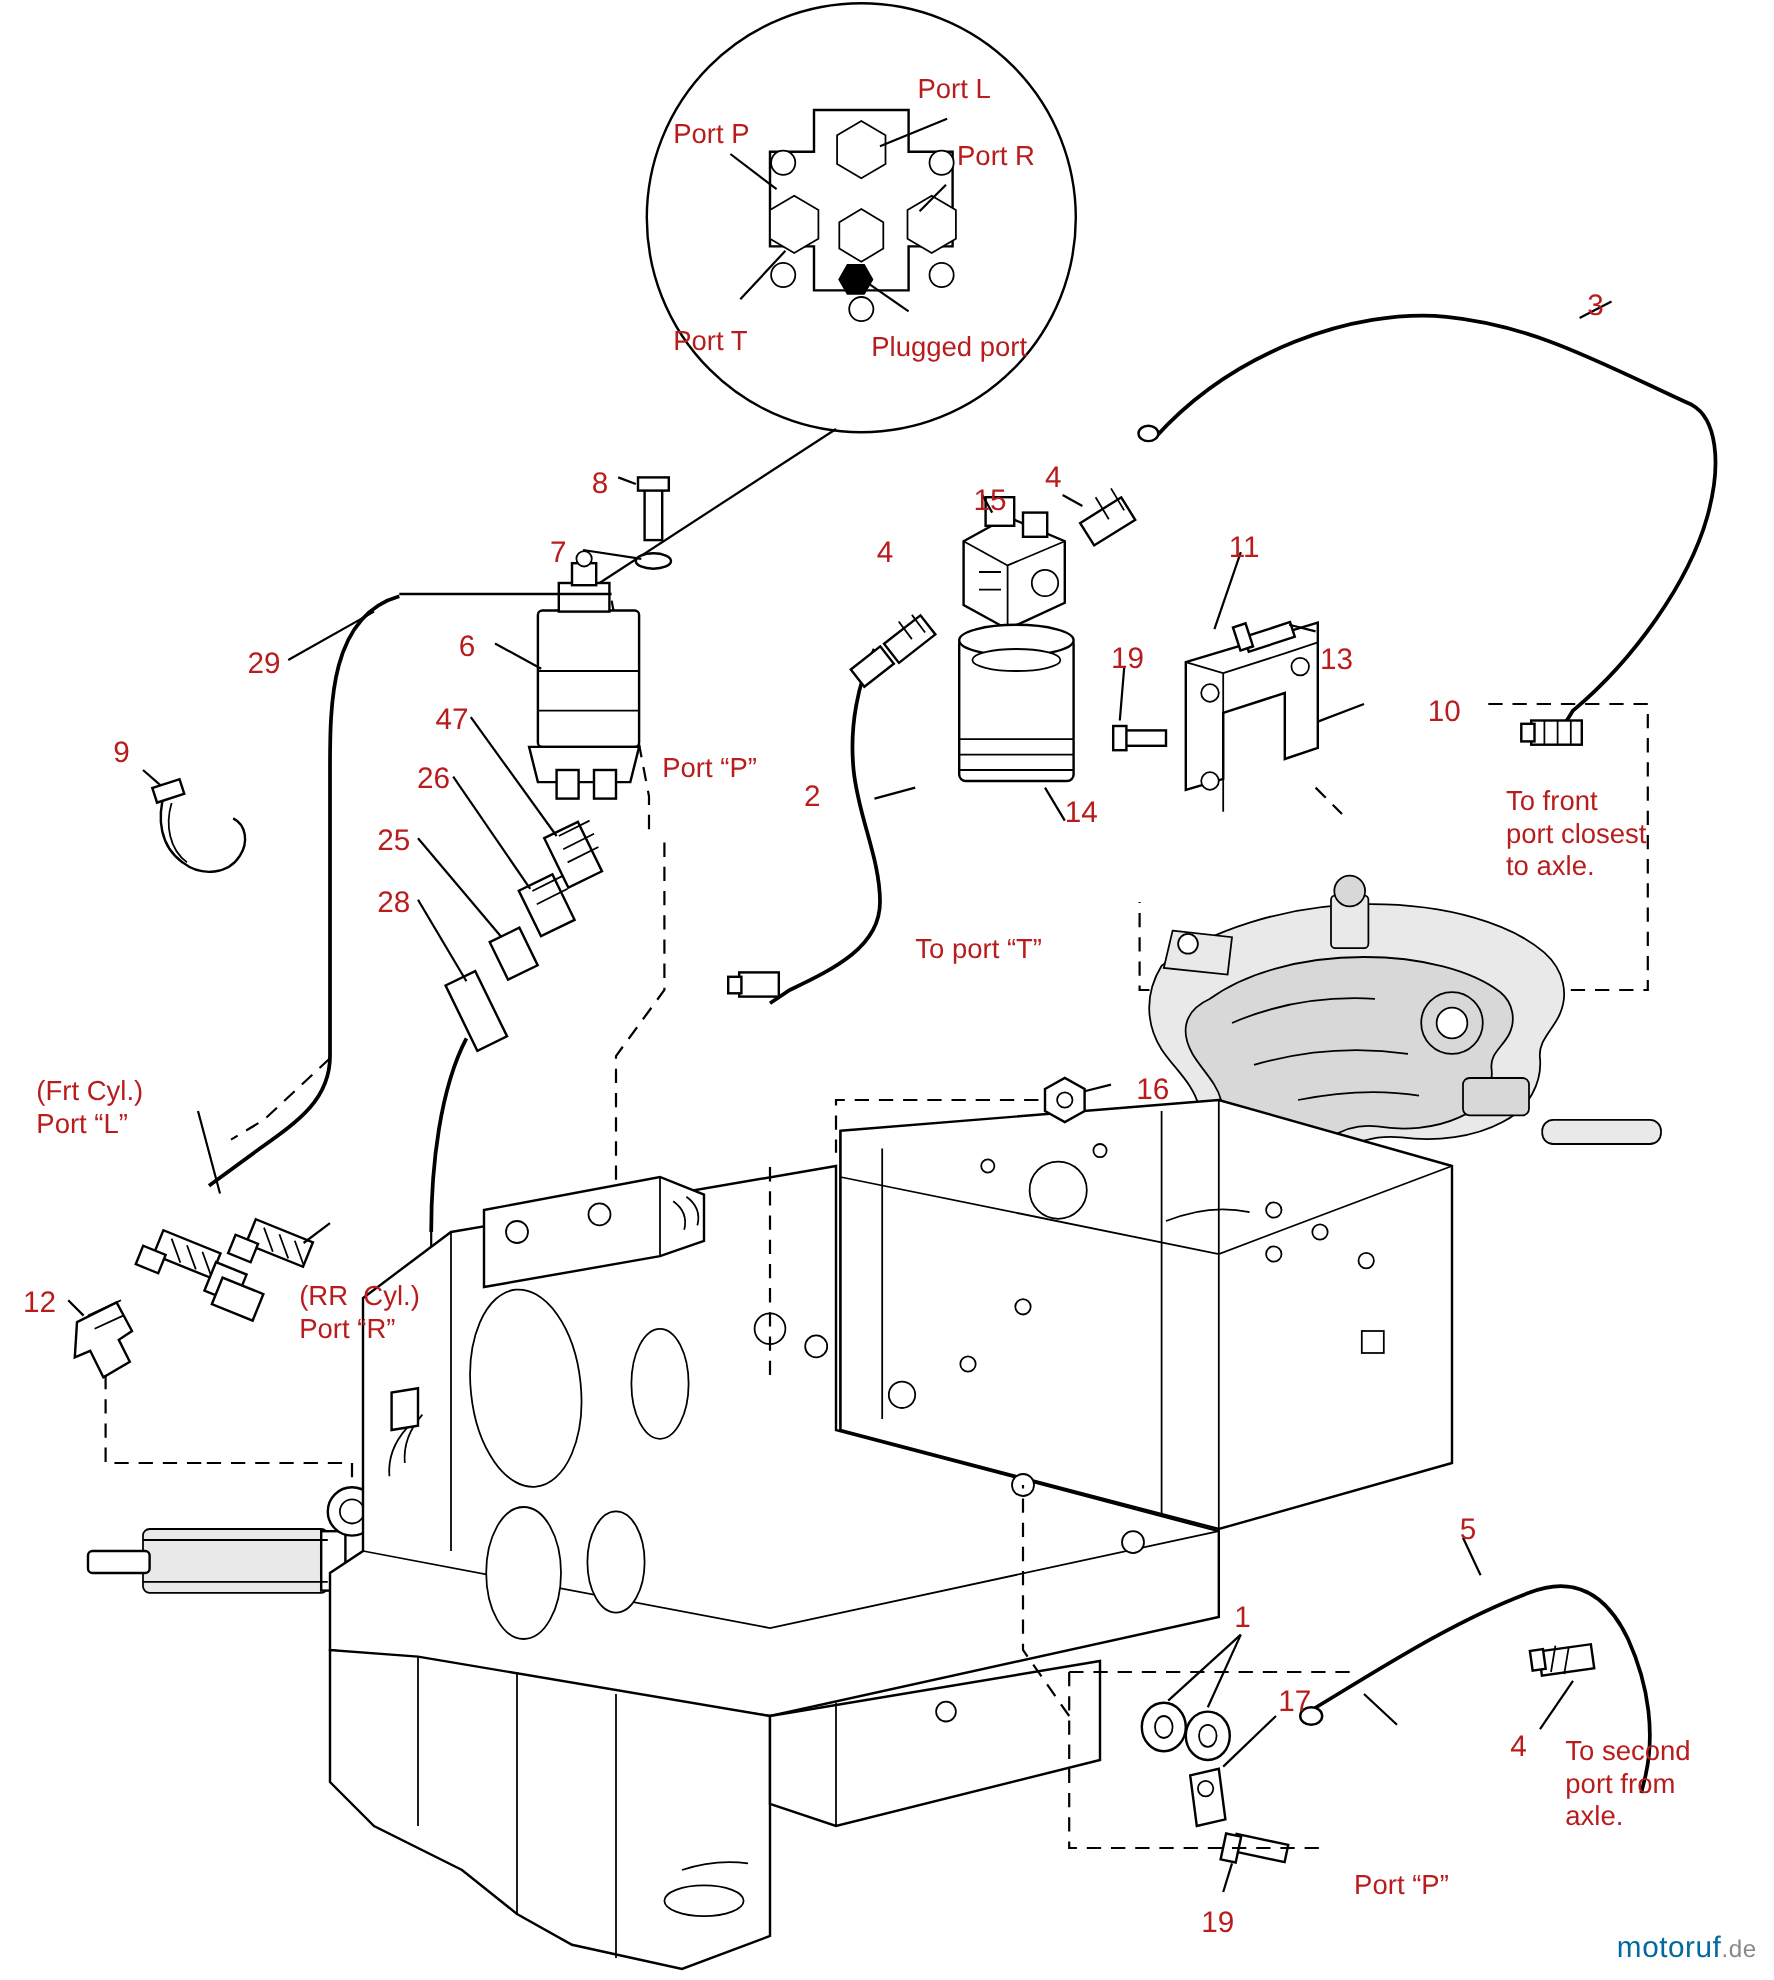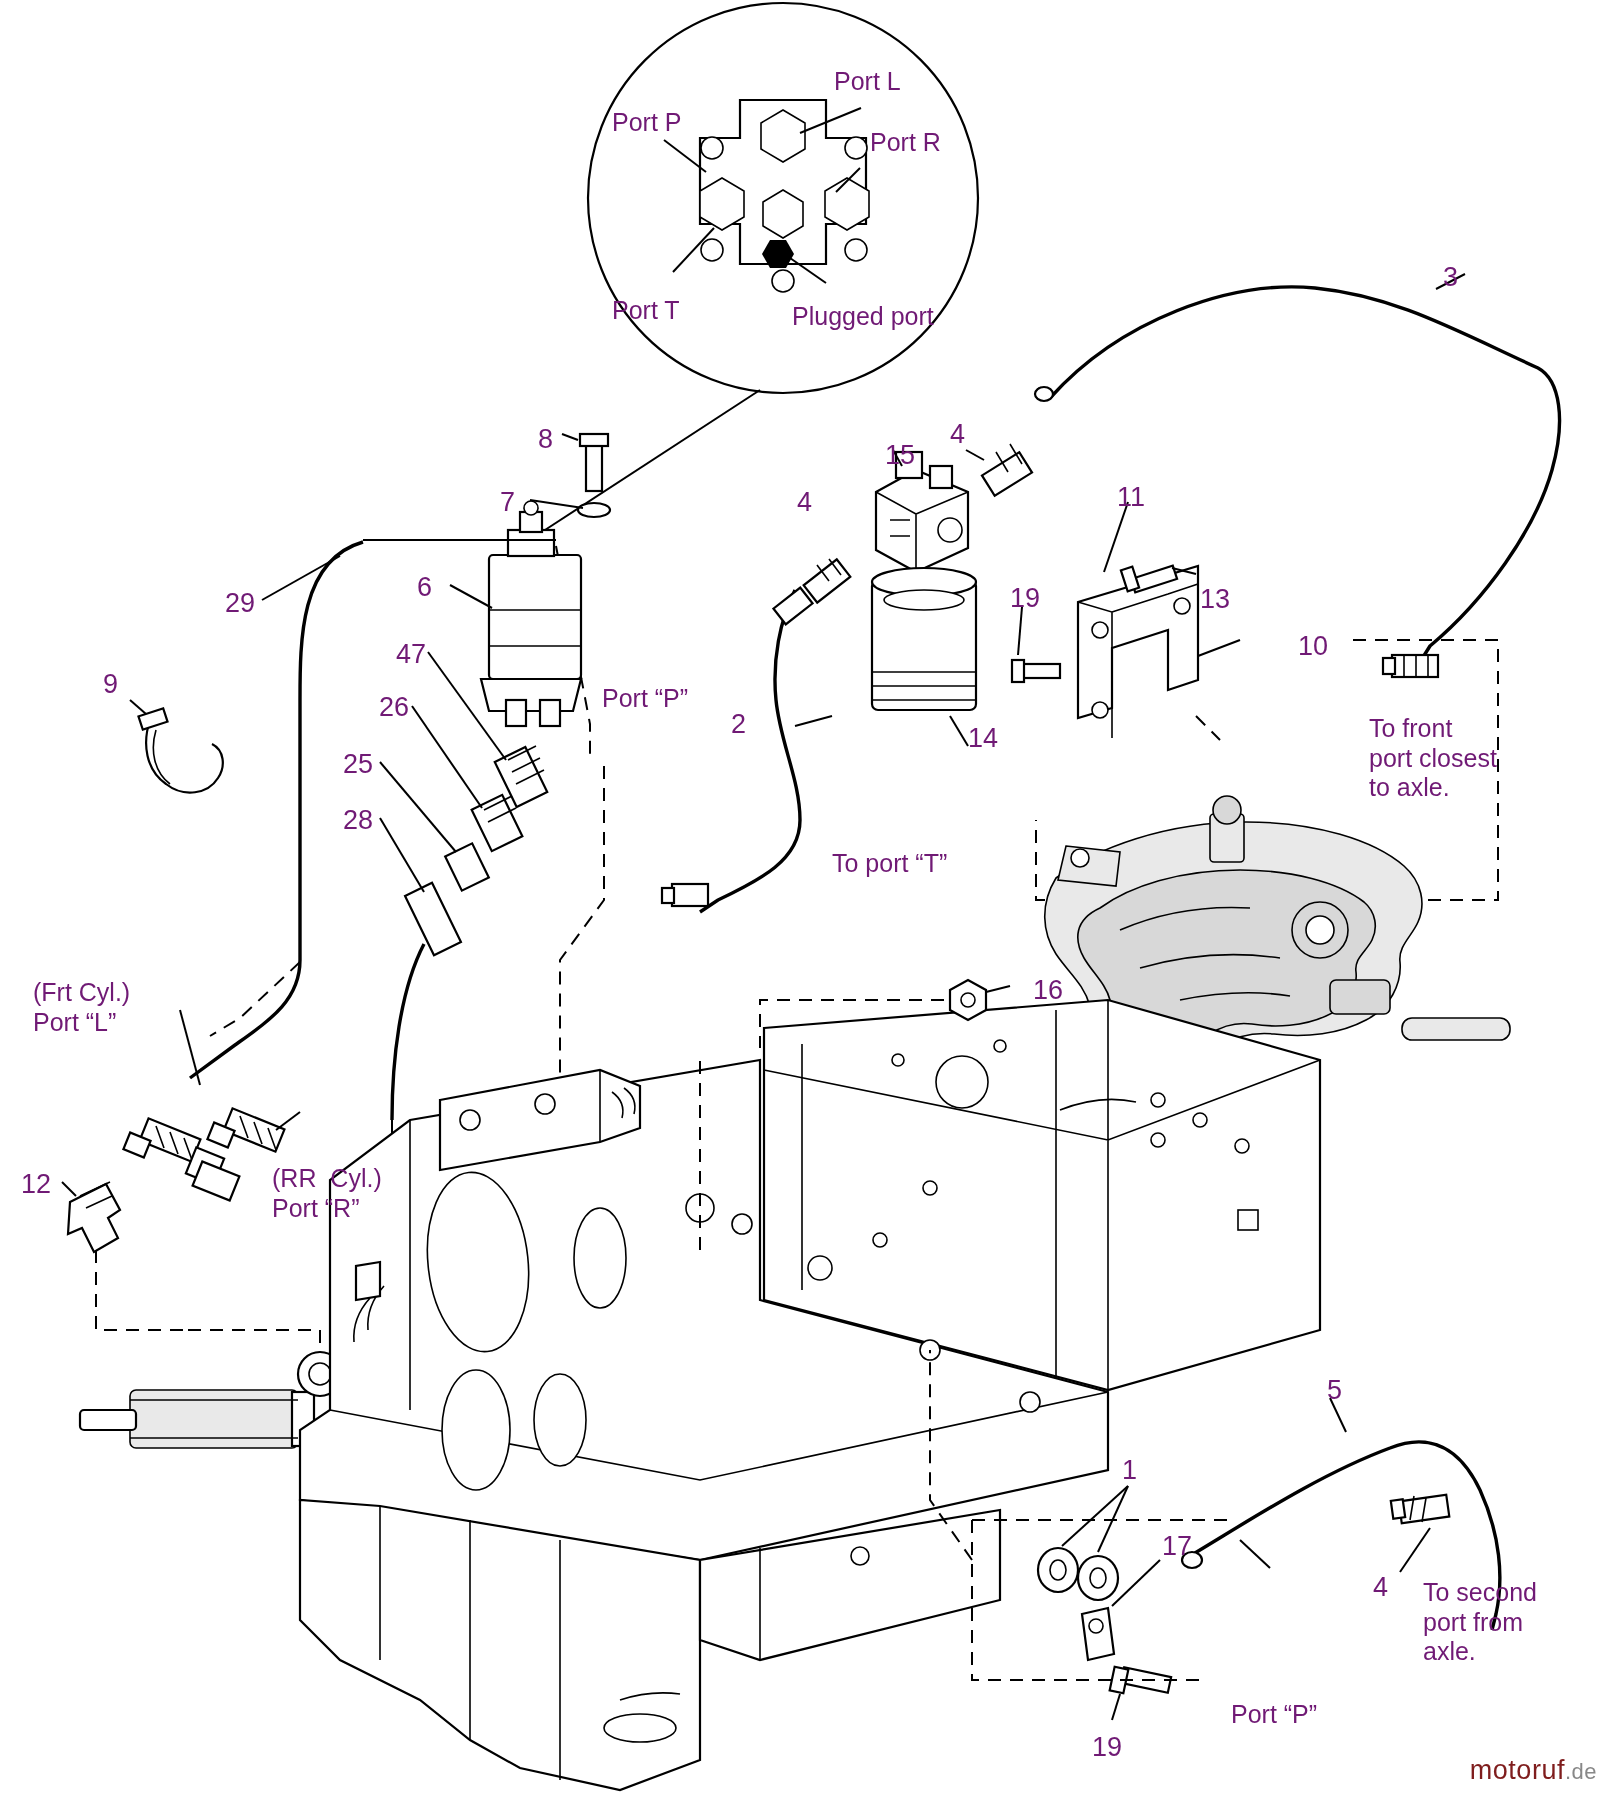--- a/index.html
+++ b/index.html
@@ -19,21 +19,21 @@
   }
   #svg-layer {
     position: absolute;
     left: 0;
     top: 0;
     width: 1613px;
     height: 1800px;
   }
   .lbl {
     position: absolute;
-    color: #701a75;
+    color: #b91c1c;
     font-family: "Liberation Sans", sans-serif;
     white-space: pre;
     line-height: 1.18;
   }
   .num {
     font-size: 27px;
     font-weight: 400;
   }
   .port {
     font-size: 25px;
@@ -45,21 +45,21 @@
     font-size: 25px;
   }
   .wm {
     position: absolute;
     right: 16px;
     bottom: 14px;
     font-size: 27px;
     font-family: "Liberation Sans", sans-serif;
     letter-spacing: 0.5px;
   }
-  .wm .m1 { color: #7f1d1d; }
+  .wm .m1 { color: #0369a1; }
   .wm .de { color: #888888; font-size: 22px; }
 </style>
 </head>
 <body>
 
 <div id="page">
 
   <svg id="svg-layer" viewBox="0 0 1613 1800">
     <defs>
       <style>

